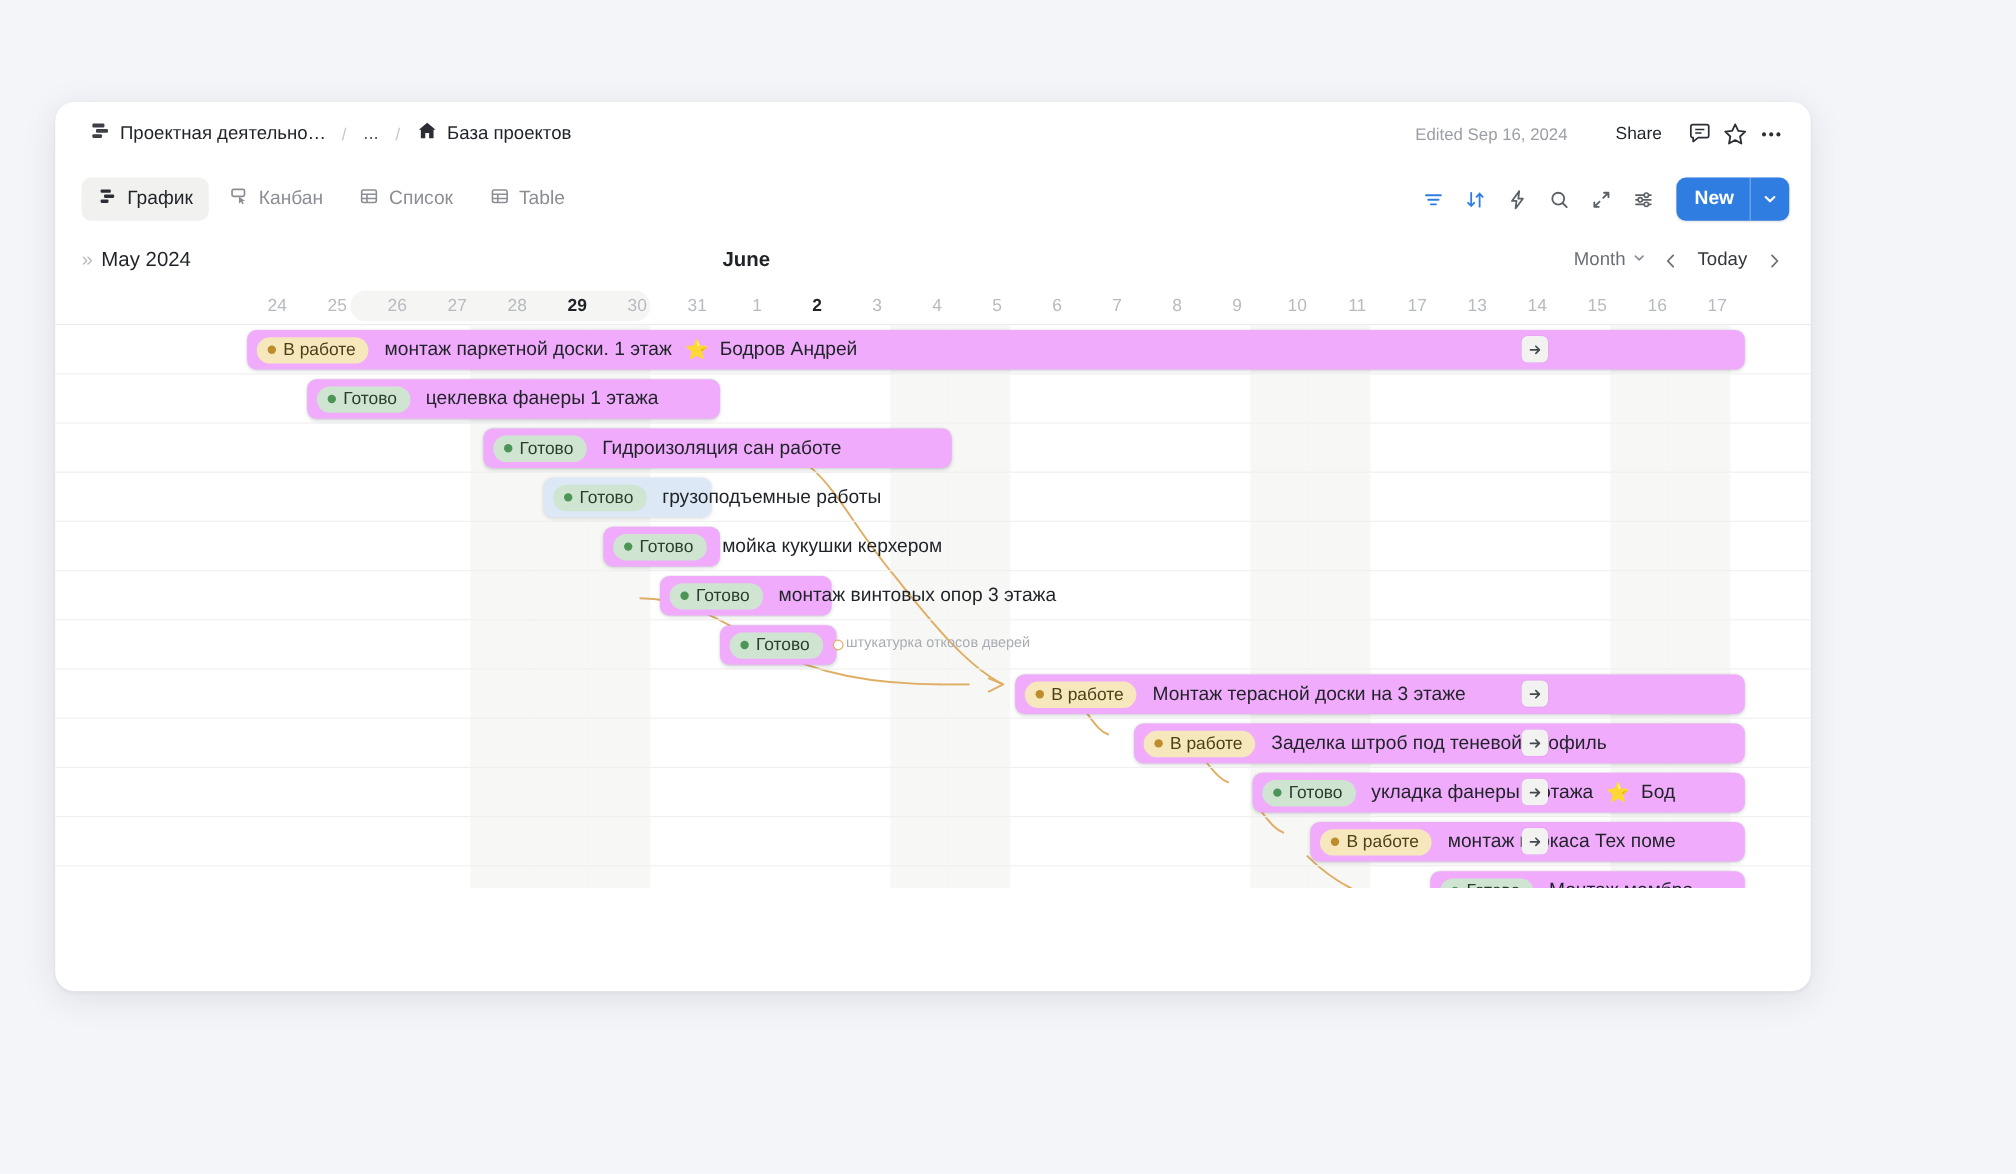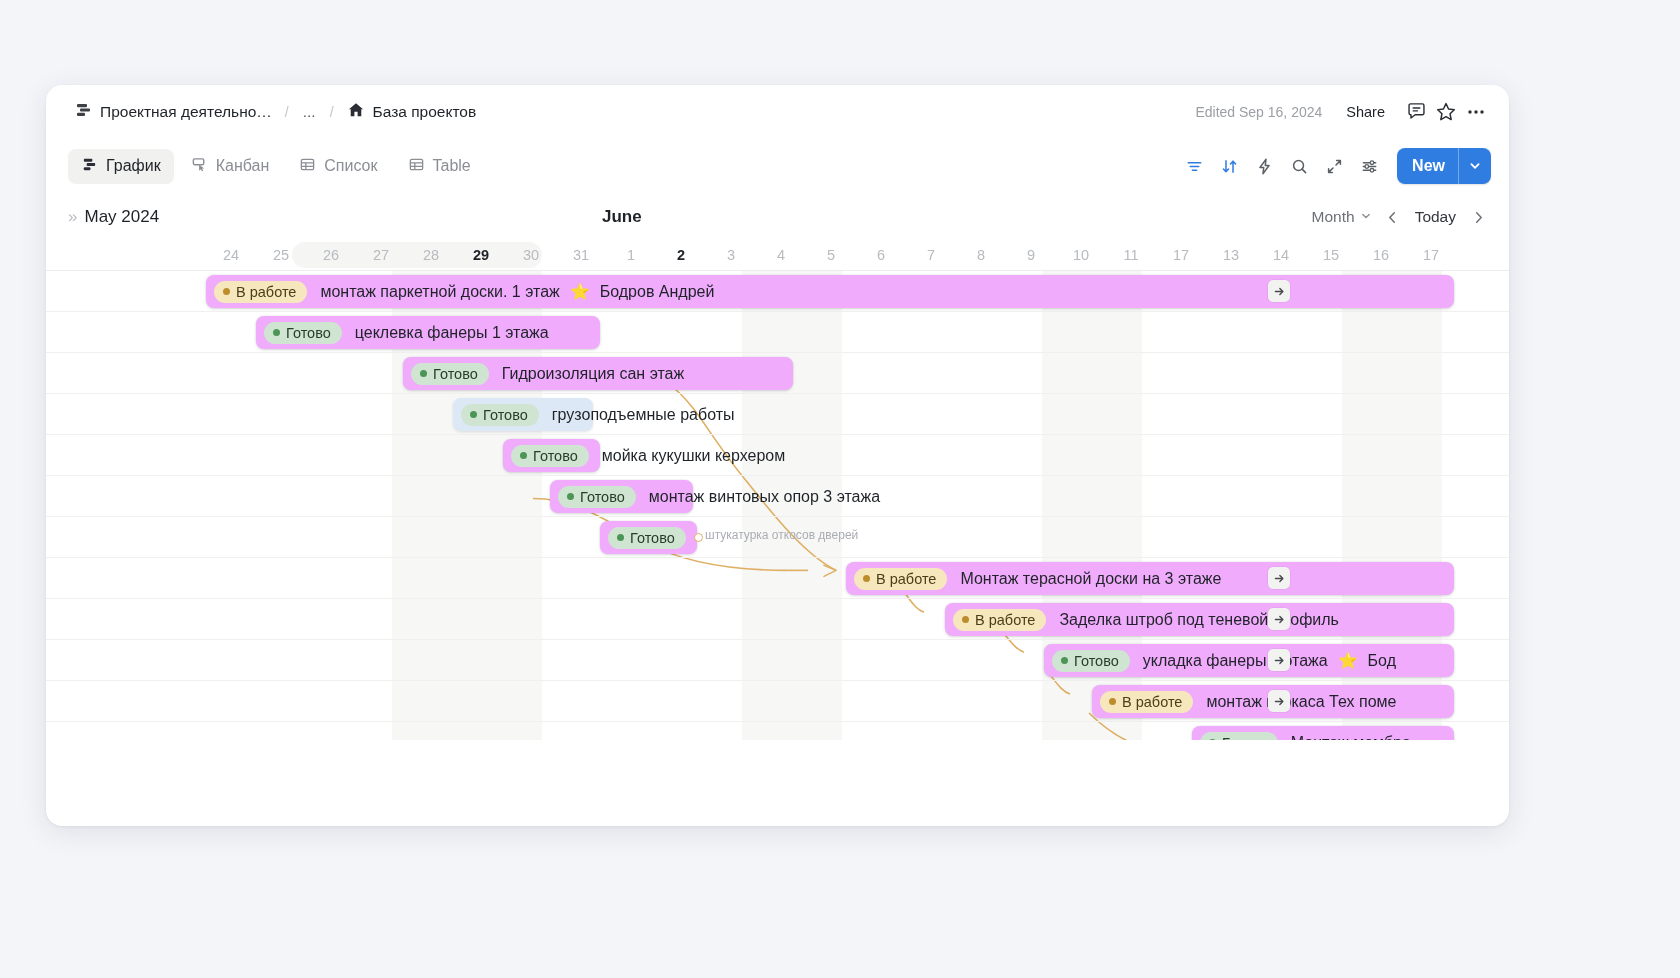--- a/index.html
+++ b/index.html
@@ -28,21 +28,21 @@
   }
   .crumbs { display: flex; align-items: center; gap: 0; flex: 1; min-width: 0; }
   .crumb {
     display: flex; align-items: center; gap: 8px;
     font-size: 15.5px; color: #1f2328;
     padding: 3px 6px; border-radius: 5px; white-space: nowrap;
   }
   .crumb-sep { color: #c3c6cc; font-size: 14px; padding: 0 7px; }
   .crumb-dots { color: #55585e; font-size: 15.5px; padding: 2px 7px; border-radius: 5px; }
   .edited {
-    font-size: 14px; color: #9b9ea4; white-space: nowrap; margin-right: 16px;
+    font-size: 14px; color: #9b9ea4; white-space: nowrap; margin-right: 32px;
   }
   .share {
     font-size: 14.5px; color: #1f2328; padding: 4px 8px; border-radius: 6px;
     white-space: nowrap; margin-right: 8px;
   }
   .tb-icon {
     width: 30px; height: 30px; display: flex; align-items: center; justify-content: center;
     border-radius: 6px; color: #42464d;
   }
 
@@ -478,21 +478,21 @@
             <span class="dot"></span>
             <span>Готово</span>
           </span>
           <span class="btitle">цеклевка фанеры 1 этажа</span>
         </div>
         <div class="bar" style="left: 357px; width: 390px; top: 86px;">
           <span class="badge done">
             <span class="dot"></span>
             <span>Готово</span>
           </span>
-          <span class="btitle">Гидроизоляция сан этаж</span>
+          <span class="btitle">Гидроизоляция сан работе</span>
         </div>
         <div class="bar sel" style="left: 407px; width: 140px; top: 127px;">
           <span class="badge done">
             <span class="dot"></span>
             <span>Готово</span>
           </span>
           <span class="btitle">грузоподъемные работы</span>
         </div>
         <div class="bar" style="left: 457px; width: 97px; top: 168px;">
           <span class="badge done">

